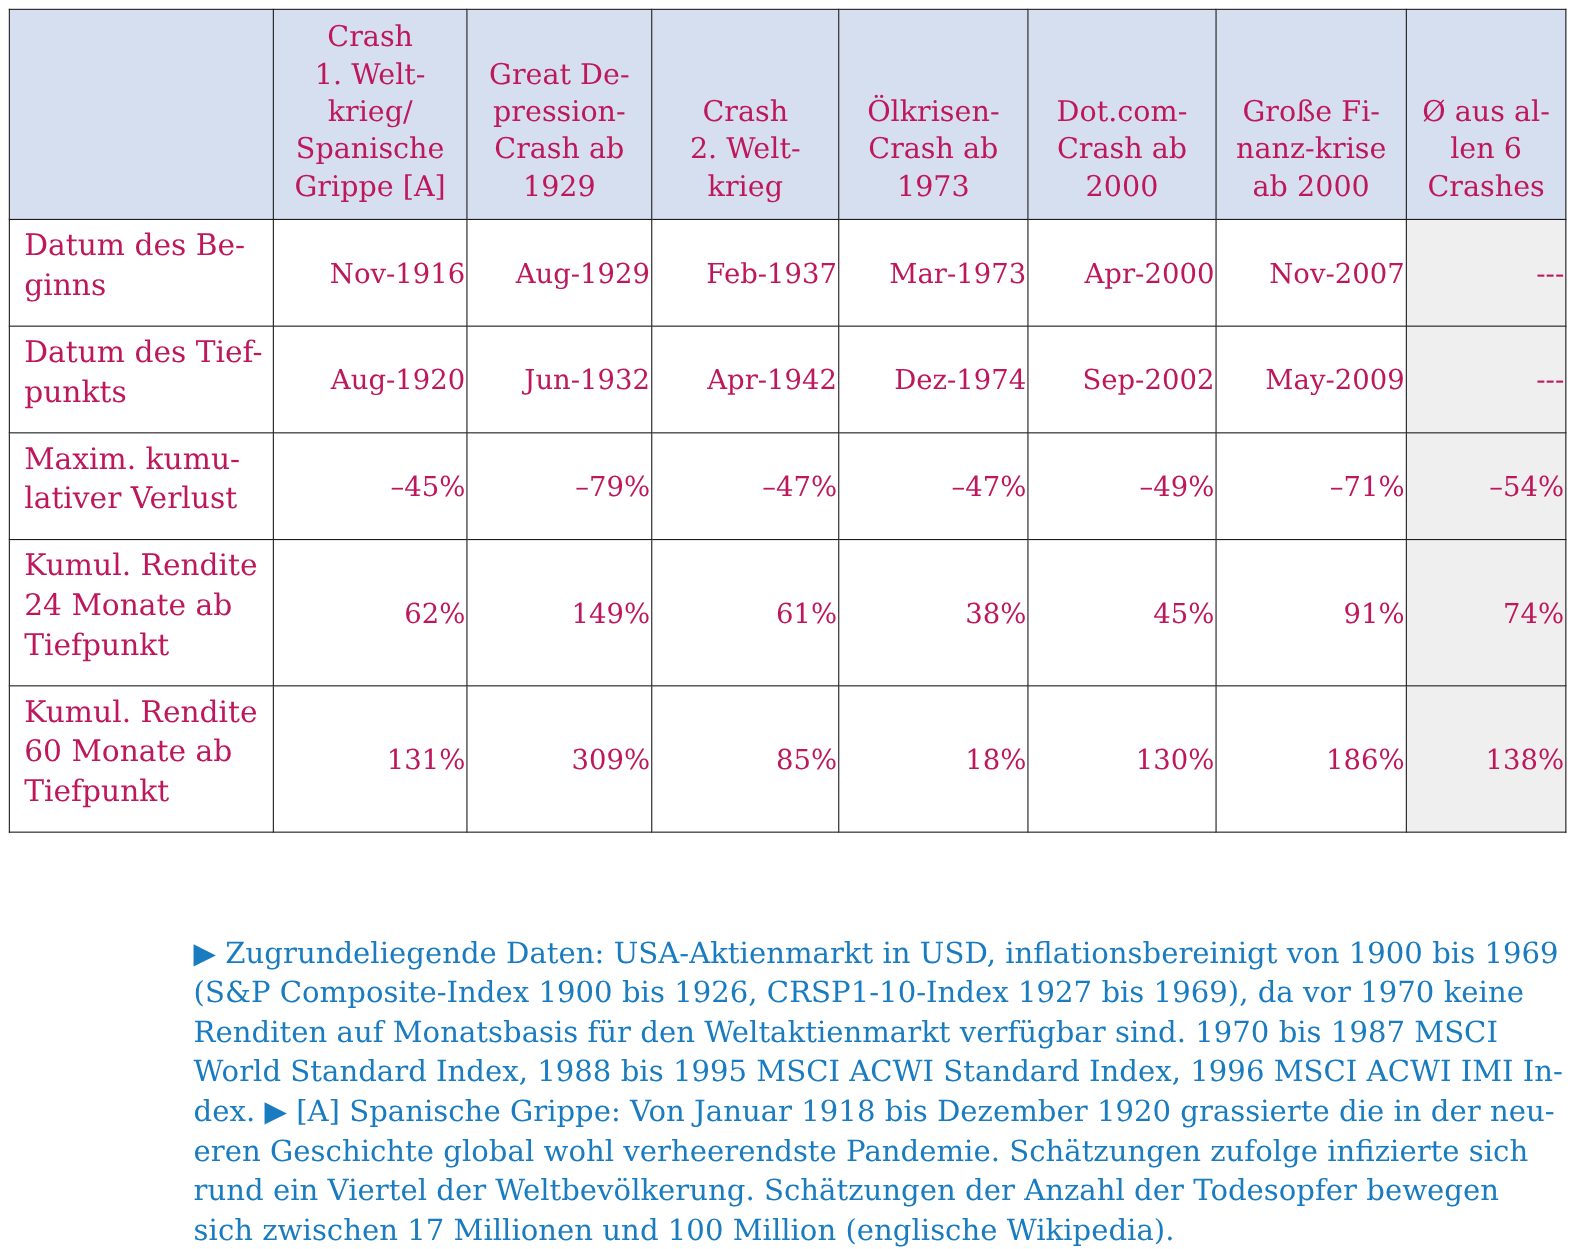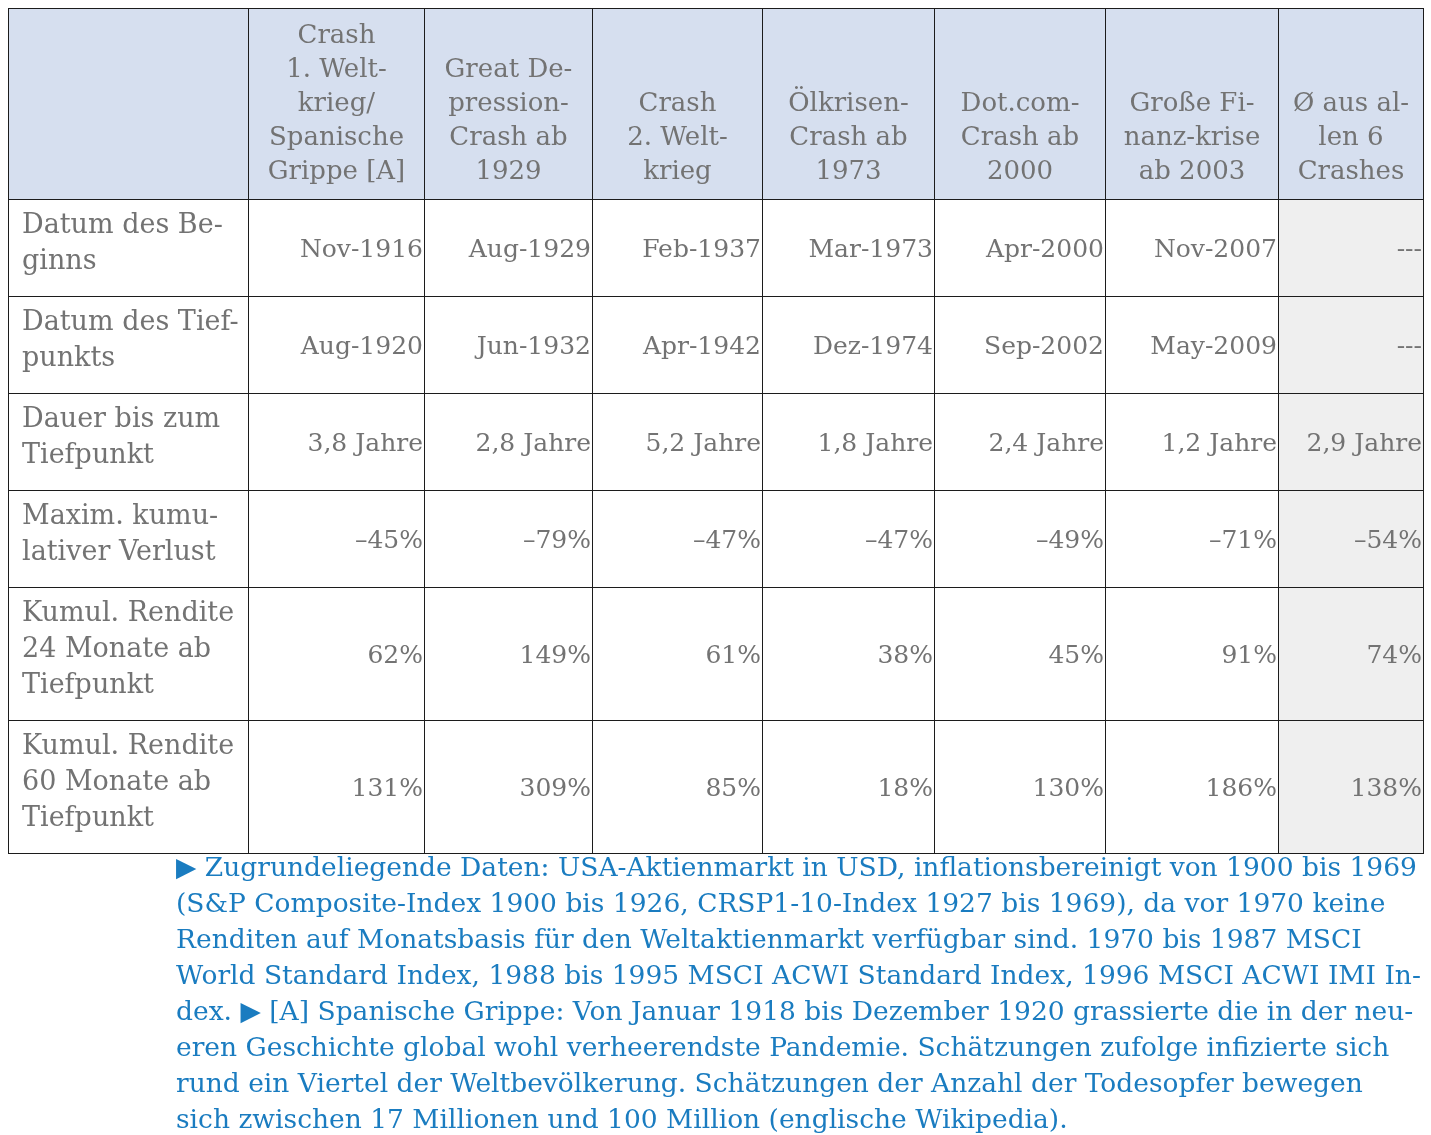--- a/index.html
+++ b/index.html
@@ -20,21 +20,21 @@
   table.crash-table {
     position: absolute;
     left: 8px;
     top: 8px;
     border-collapse: collapse;
     table-layout: fixed;
     width: 1415px;
   }
   table.crash-table td, table.crash-table th {
     border: 1.6px solid #1c1c1c;
-    color: #737373;
+    color: #be185d;
     font-weight: normal;
     box-sizing: border-box;
   }
   
   tr.head-row th {
     background: #d6dfef;
     vertical-align: bottom;
     text-align: center;
     font-size: 26px;
     line-height: 34px;
@@ -105,21 +105,21 @@
 2. Welt-
 krieg</th>
         <th>Ölkrisen-
 Crash ab
 1973</th>
         <th>Dot.com-
 Crash ab
 2000</th>
         <th>Große Fi-
 nanz-krise
-ab 2003</th>
+ab 2000</th>
         <th>Ø aus al-
 len 6
 Crashes</th>
       </tr>
 
       <tr class="r-short">
         <td class="row-label">Datum des Be-
 ginns</td>
         <td class="val">Nov-1916</td>
         <td class="val">Aug-1929</td>
@@ -135,31 +135,20 @@
 punkts</td>
         <td class="val">Aug-1920</td>
         <td class="val">Jun-1932</td>
         <td class="val">Apr-1942</td>
         <td class="val">Dez-1974</td>
         <td class="val">Sep-2002</td>
         <td class="val">May-2009</td>
         <td class="val col-avg">---</td>
       </tr>
 
-      <tr class="r-short">
-        <td class="row-label">Dauer bis zum
-Tiefpunkt</td>
-        <td class="val">3,8 Jahre</td>
-        <td class="val">2,8 Jahre</td>
-        <td class="val">5,2 Jahre</td>
-        <td class="val">1,8 Jahre</td>
-        <td class="val">2,4 Jahre</td>
-        <td class="val">1,2 Jahre</td>
-        <td class="val col-avg">2,9 Jahre</td>
-      </tr>
 
       <tr class="r-short">
         <td class="row-label">Maxim. kumu-
 lativer Verlust</td>
         <td class="val val-red">–45%</td>
         <td class="val val-red">–79%</td>
         <td class="val val-red">–47%</td>
         <td class="val val-red">–47%</td>
         <td class="val val-red">–49%</td>
         <td class="val val-red">–71%</td>

